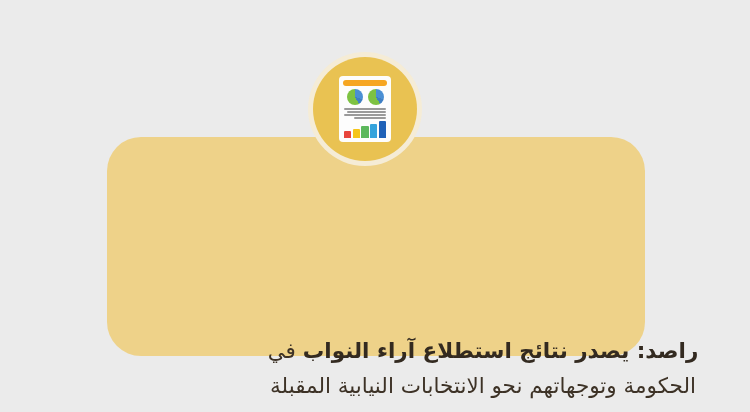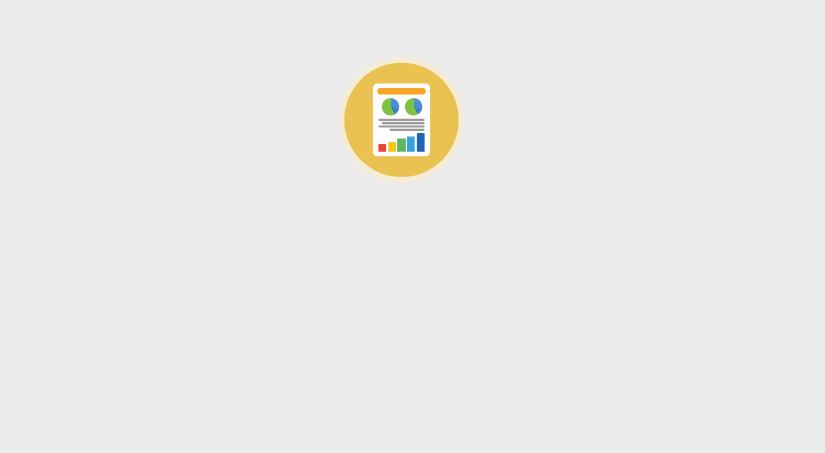--- a/index.html
+++ b/index.html
@@ -137,20 +137,27 @@
   .headline .lead {
     font-weight: 700;
     color: #332a20;
   }
 </style>
 </head>
 <body>
 
 <div id="stage">
 
+  <div class="card">
+
+    <div class="headline">
+      <span class="lead">راصد: يصدر نتائج استطلاع آراء النواب</span><span> في الحكومة وتوجهاتهم نحو الانتخابات النيابية المقبلة</span>
+    </div>
+
+  </div>
 
   <div class="badge">
     <div class="badge-inner">
 
       <div class="sheet">
         <div class="sheet-header"></div>
 
         <div class="sheet-pies">
           <div class="pie"></div>
           <div class="pie"></div>

